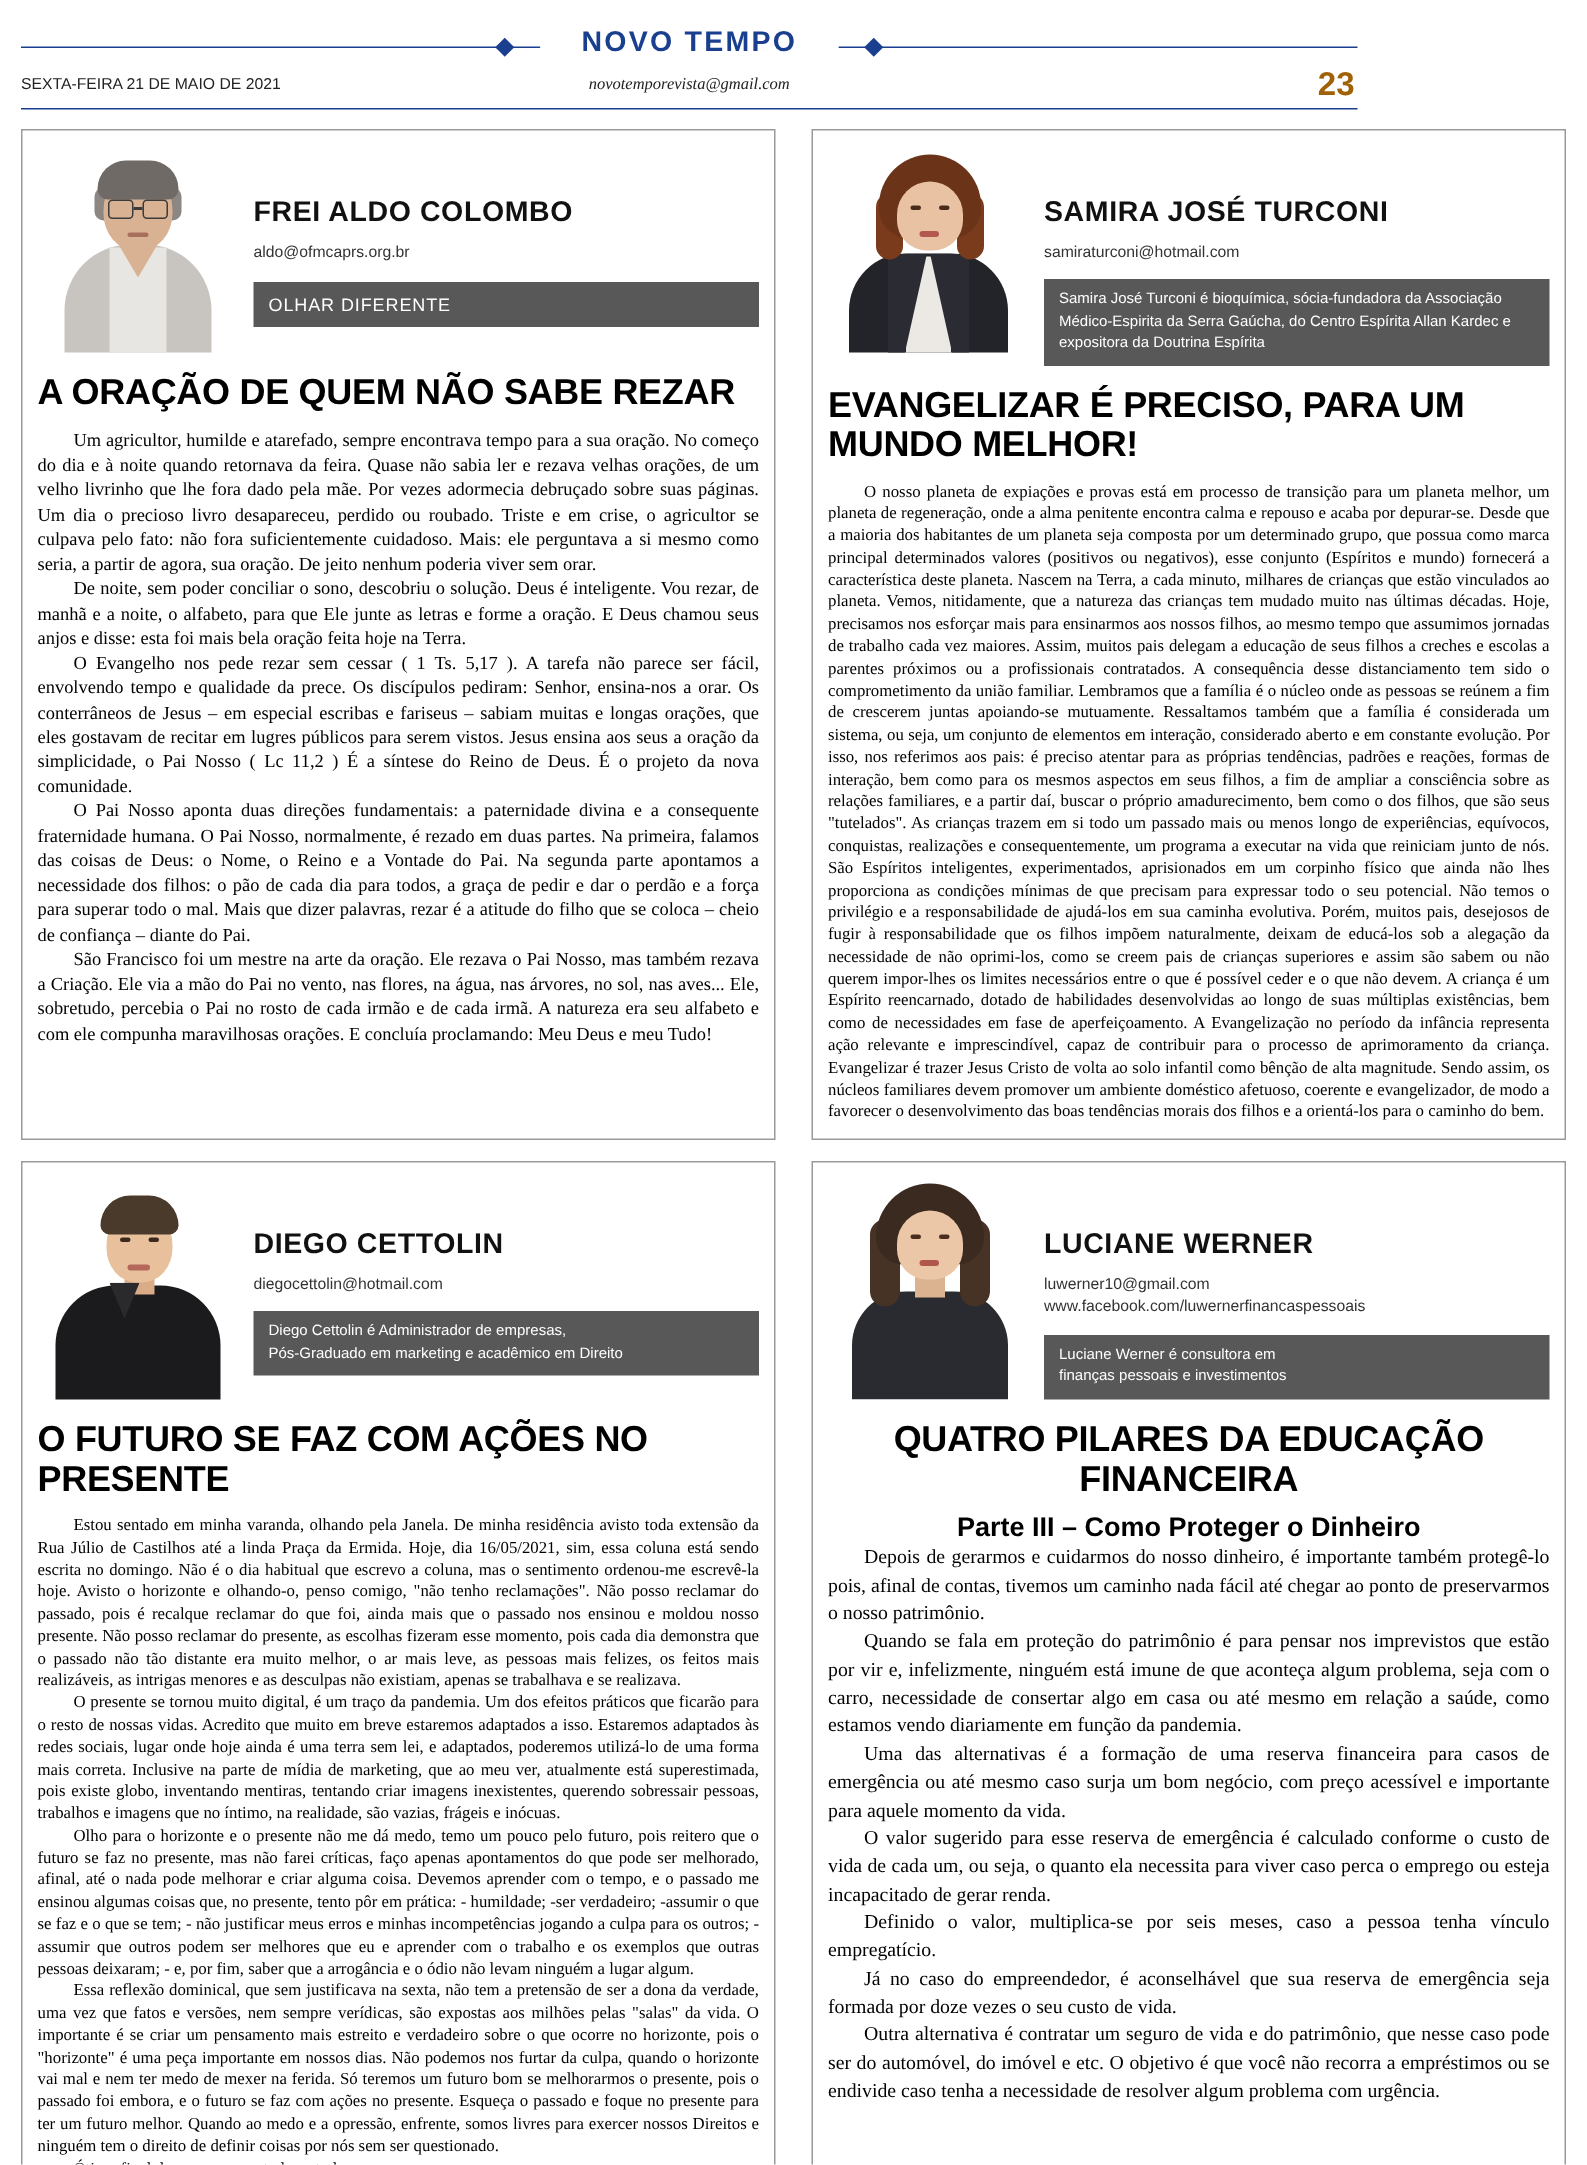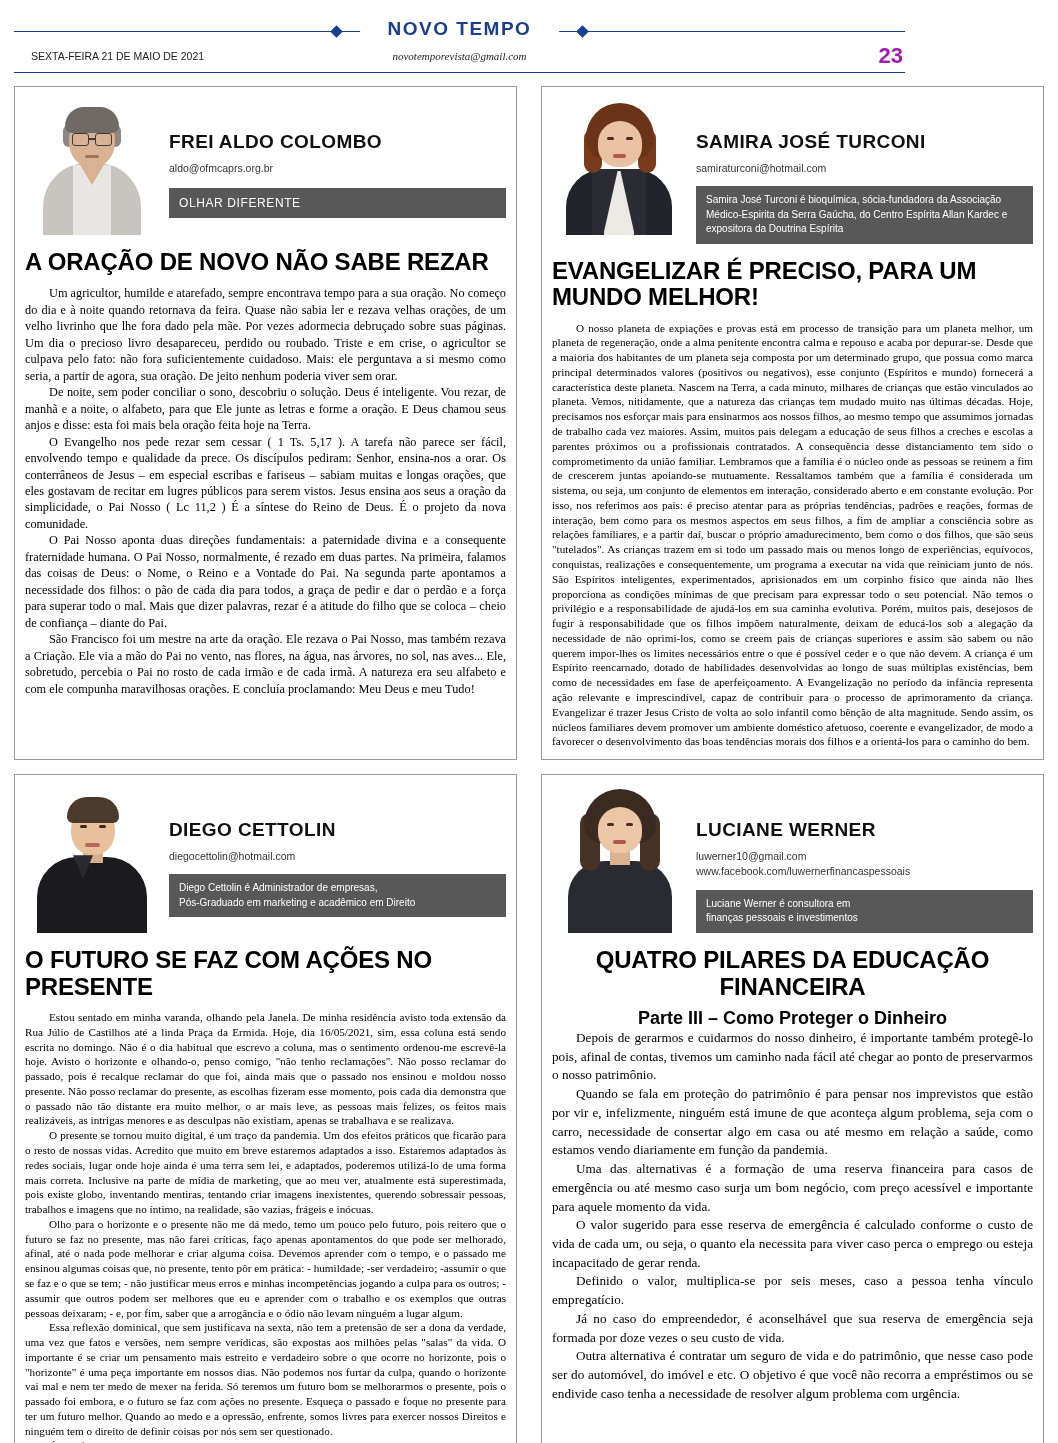--- a/index.html
+++ b/index.html
@@ -54,42 +54,42 @@
   .diamond.right { right: 318px; }
 
   .masthead-bottom {
     position: absolute;
     top: 33px;
     left: 0; right: 0;
     height: 26px;
   }
   .masthead-date {
     position: absolute;
-    left: 17px; top: 3px;
+    left: 0; top: 3px;
     font-family: "Liberation Sans", sans-serif;
     font-size: 10.5px;
     color: #222;
   }
   .masthead-email {
     position: absolute;
     left: 50%;
     transform: translateX(-50%);
     top: 3px;
     font-family: "Liberation Serif", serif;
     font-style: italic;
     font-size: 11px;
     color: #222;
   }
   .masthead-pagenum {
     position: absolute;
     right: 2px; top: -4px;
     font-family: "Liberation Sans", sans-serif;
     font-weight: bold;
     font-size: 22px;
-    color: #a21caf;
+    color: #a16207;
   }
   .masthead-underline {
     position: absolute;
     left: 0; right: 0; bottom: 0;
     height: 1px;
     background: #1b3f8f;
   }
 
   
   .grid {
@@ -278,21 +278,21 @@
           <div class="pp p1-glassR"></div>
           <div class="pp p1-bridge"></div>
           <div class="pp p1-mouth"></div>
         </div>
         <div class="author-info">
           <div class="author-name">FREI ALDO COLOMBO</div>
           <div class="author-email">aldo@ofmcaprs.org.br</div>
           <div class="column-label">OLHAR DIFERENTE</div>
         </div>
       </div>
-      <div class="headline">A ORAÇÃO DE NOVO NÃO SABE REZAR</div>
+      <div class="headline">A ORAÇÃO DE QUEM NÃO SABE REZAR</div>
       <div class="body-text">
         <p>Um agricultor, humilde e atarefado, sempre encontrava tempo para a sua oração. No começo do dia e à noite quando retornava da feira. Quase não sabia ler e rezava velhas orações, de um velho livrinho que lhe fora dado pela mãe. Por vezes adormecia debruçado sobre suas páginas. Um dia o precioso livro desapareceu, perdido ou roubado. Triste e em crise, o agricultor se culpava pelo fato: não fora suficientemente cuidadoso. Mais: ele perguntava a si mesmo como seria, a partir de agora, sua oração. De jeito nenhum poderia viver sem orar.</p>
         <p>De noite, sem poder conciliar o sono, descobriu o solução. Deus é inteligente. Vou rezar, de manhã e a noite, o alfabeto, para que Ele junte as letras e forme a oração. E Deus chamou seus anjos e disse: esta foi mais bela oração feita hoje na Terra.</p>
         <p>O Evangelho nos pede rezar sem cessar ( 1 Ts. 5,17 ). A tarefa não parece ser fácil, envolvendo tempo e qualidade da prece. Os discípulos pediram: Senhor, ensina-nos a orar. Os conterrâneos de Jesus – em especial escribas e fariseus – sabiam muitas e longas orações, que eles gostavam de recitar em lugres públicos para serem vistos. Jesus ensina aos seus a oração da simplicidade, o Pai Nosso ( Lc 11,2 ) É a síntese do Reino de Deus. É o projeto da nova comunidade.</p>
         <p>O Pai Nosso aponta duas direções fundamentais: a paternidade divina e a consequente fraternidade humana. O Pai Nosso, normalmente, é rezado em duas partes. Na primeira, falamos das coisas de Deus: o Nome, o Reino e a Vontade do Pai. Na segunda parte apontamos a necessidade dos filhos: o pão de cada dia para todos, a graça de pedir e dar o perdão e a força para superar todo o mal. Mais que dizer palavras, rezar é a atitude do filho que se coloca – cheio de confiança – diante do Pai.</p>
         <p>São Francisco foi um mestre na arte da oração. Ele rezava o Pai Nosso, mas também rezava a Criação. Ele via a mão do Pai no vento, nas flores, na água, nas árvores, no sol, nas aves... Ele, sobretudo, percebia o Pai no rosto de cada irmão e de cada irmã. A natureza era seu alfabeto e com ele compunha maravilhosas orações. E concluía proclamando: Meu Deus e meu Tudo!</p>
       </div>
     </div>
 
     <div class="article">

